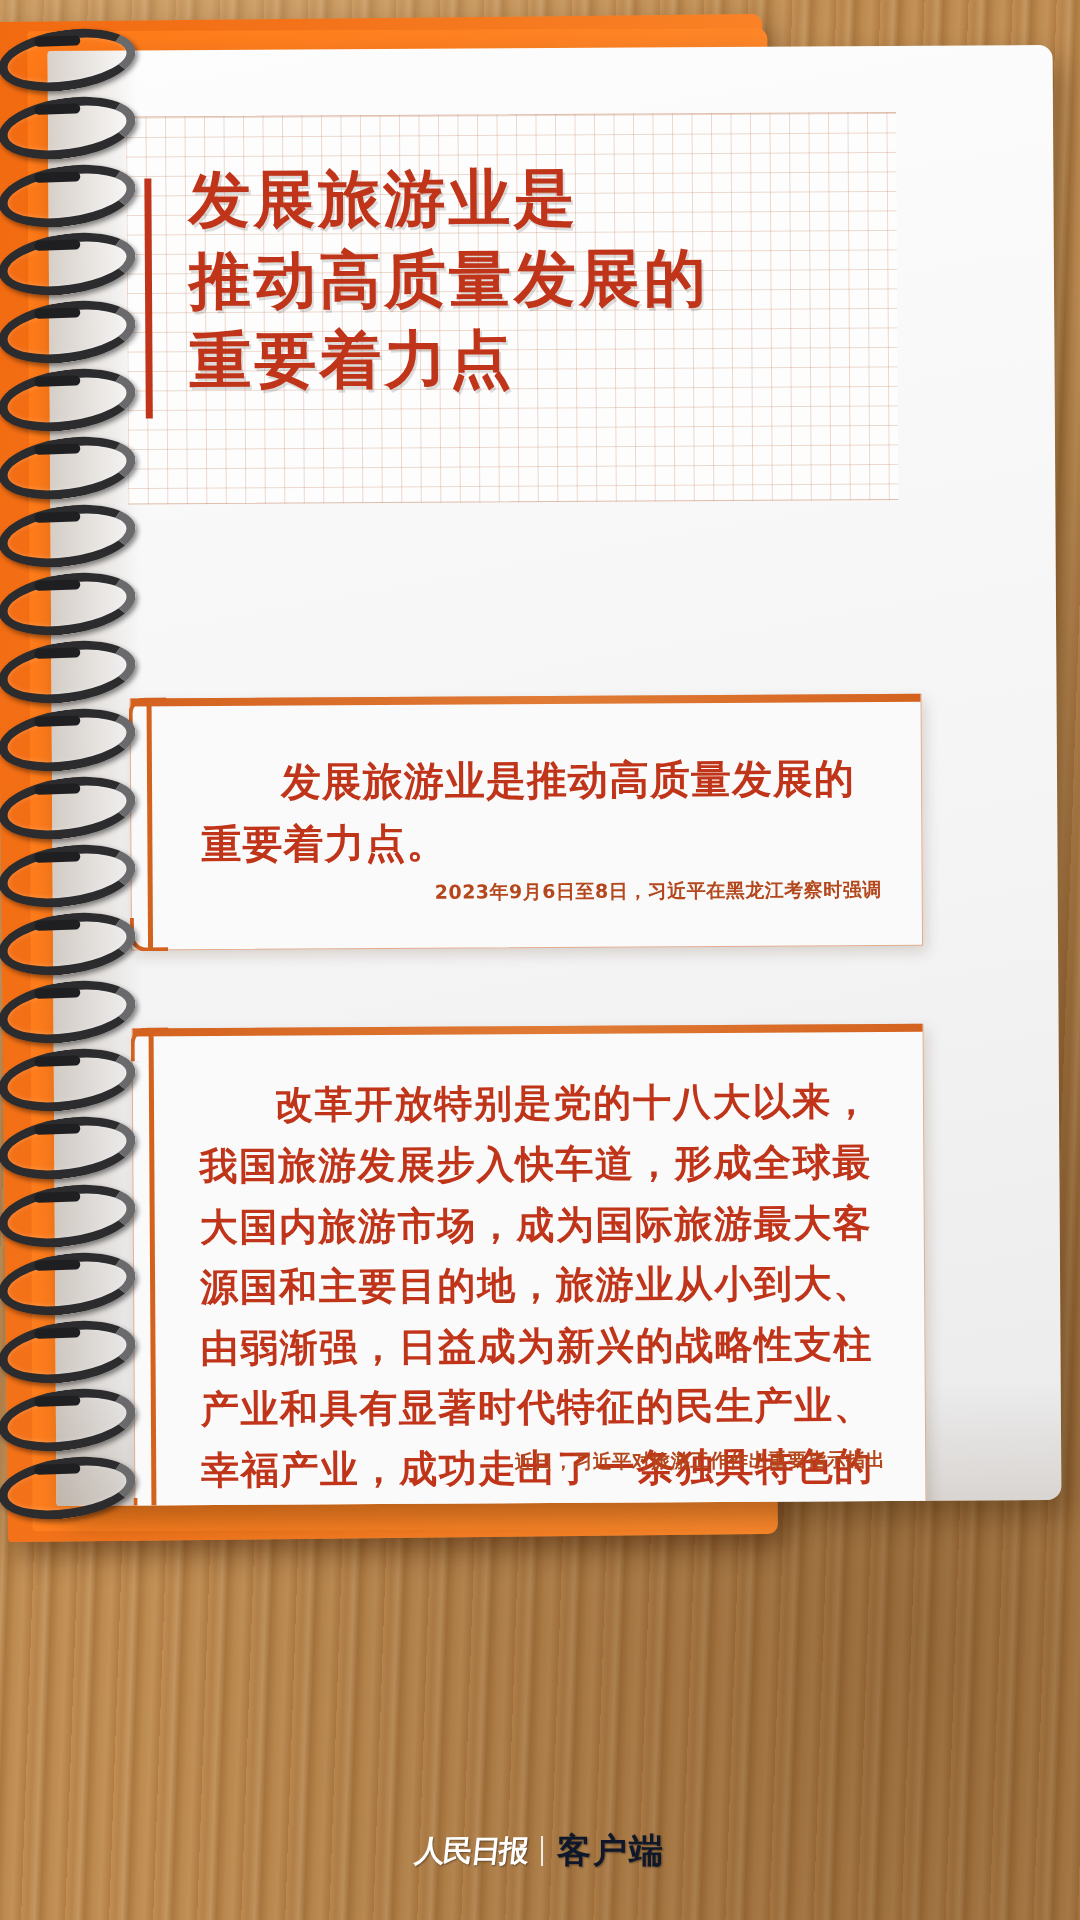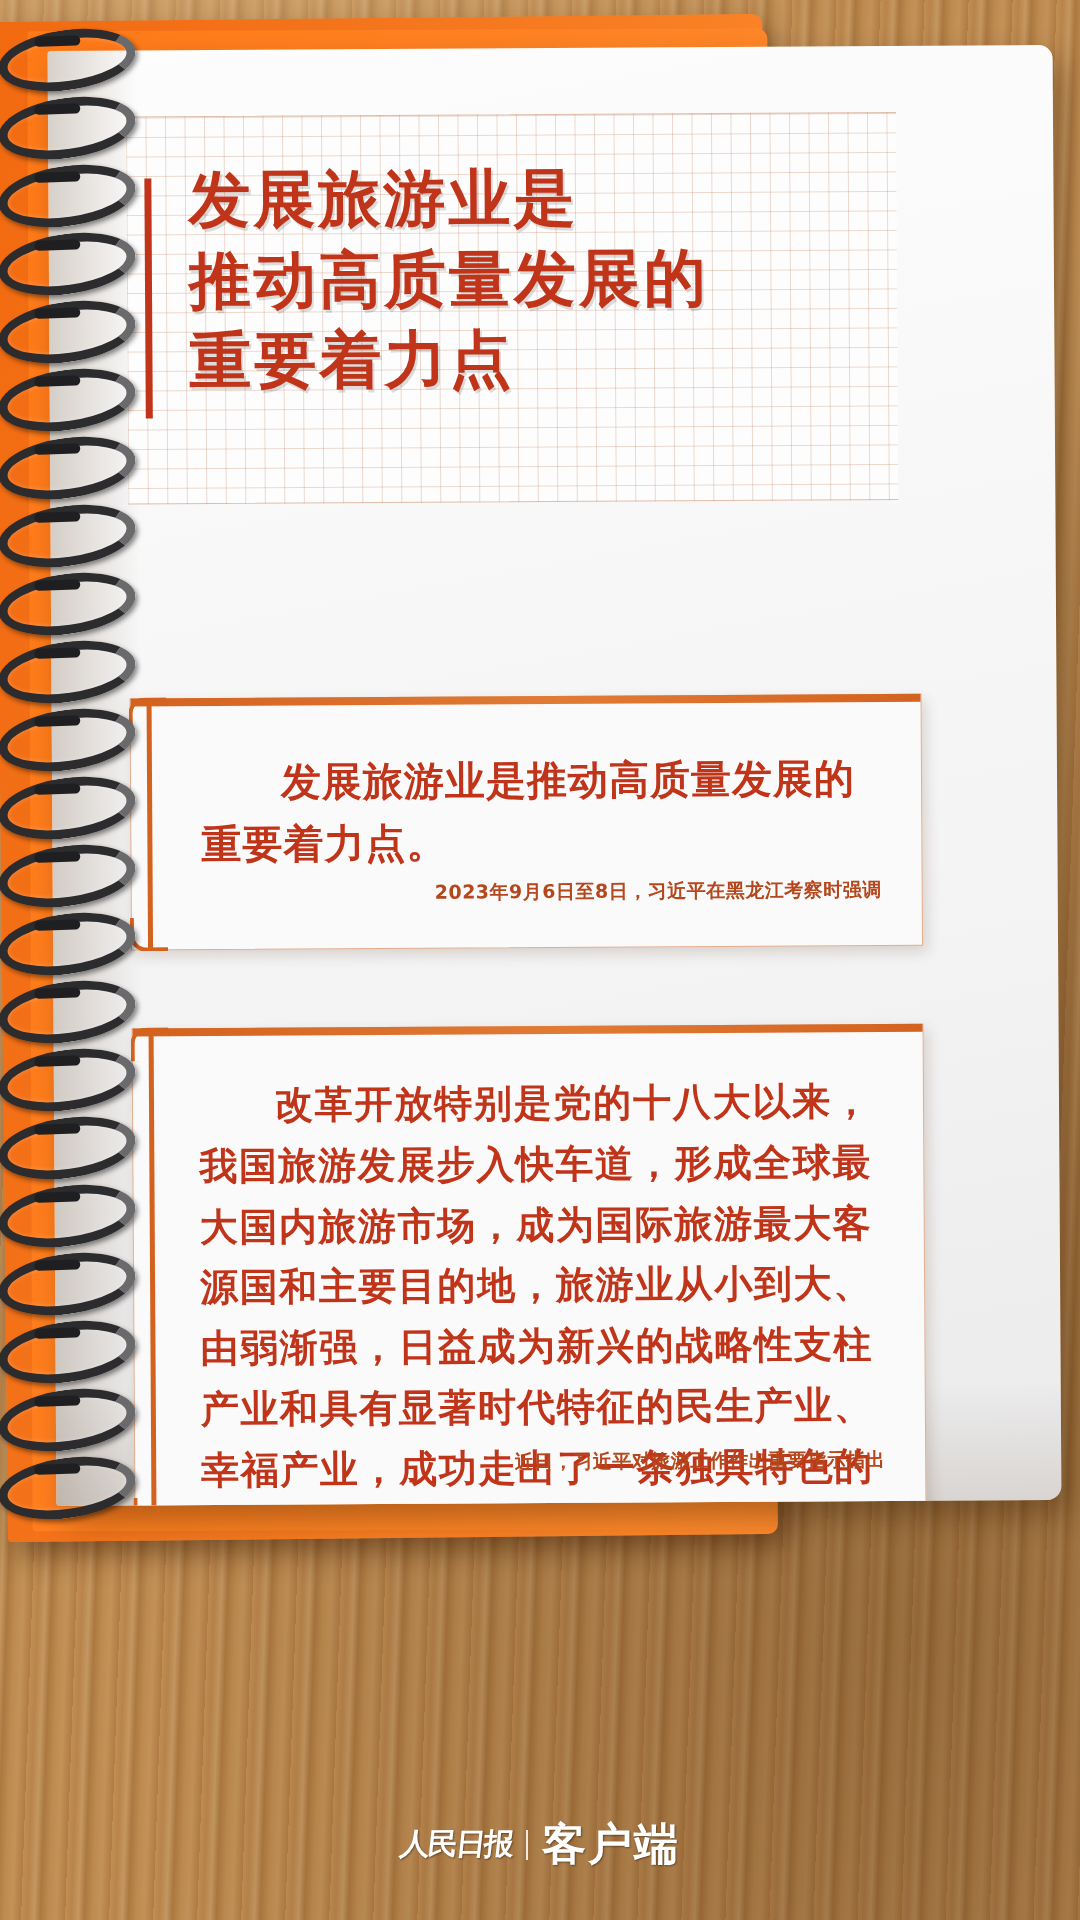--- a/index.html
+++ b/index.html
@@ -274,24 +274,24 @@
     letter-spacing: -2px;
     transform: skewX(-6deg);
     text-shadow: 1px 1px 2px rgba(0,0,0,0.4);
   }
   .footer .divider {
     width: 2px;
     height: 30px;
     background: rgba(255,255,255,0.85);
   }
   .footer .client {
-    color: #ffffff;
+    color: #0f172a;
     font-family: Liberation Serif, serif;
     font-weight: bold;
-    font-size: 44px;
+    font-size: 34px;
     letter-spacing: 2px;
     text-shadow: 1px 1px 2px rgba(0,0,0,0.4);
   }
 </style>
 </head>
 <body>
 
 <div class="desk"></div>
 
 <div class="cover"></div>

